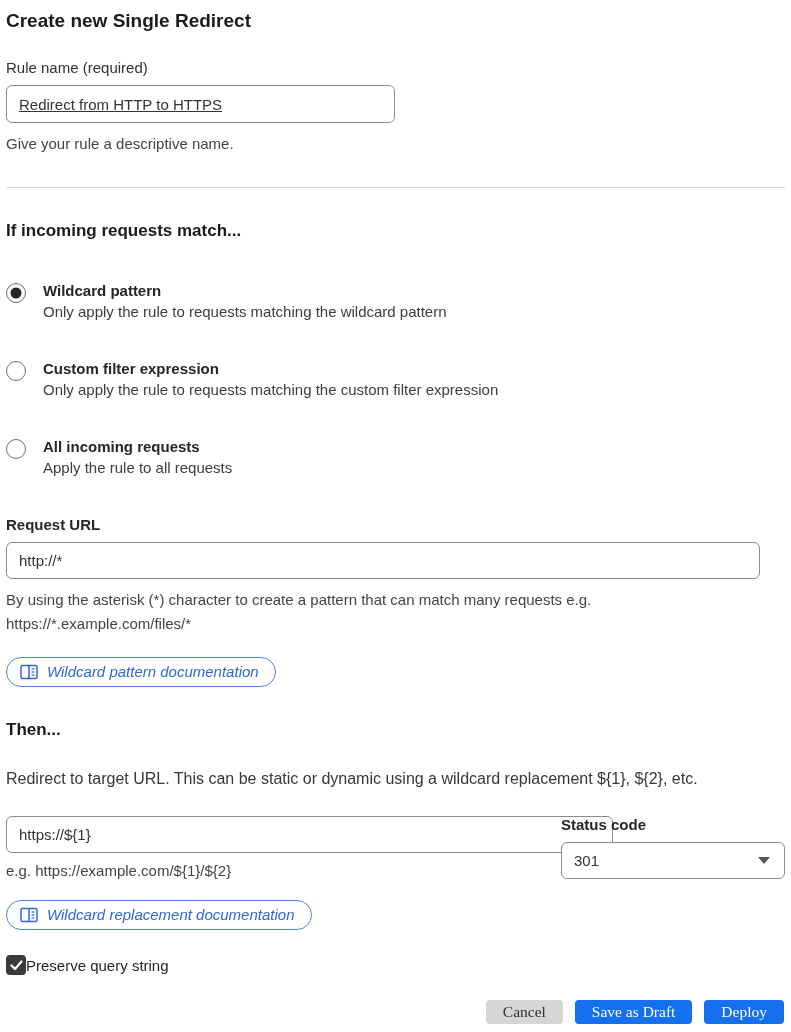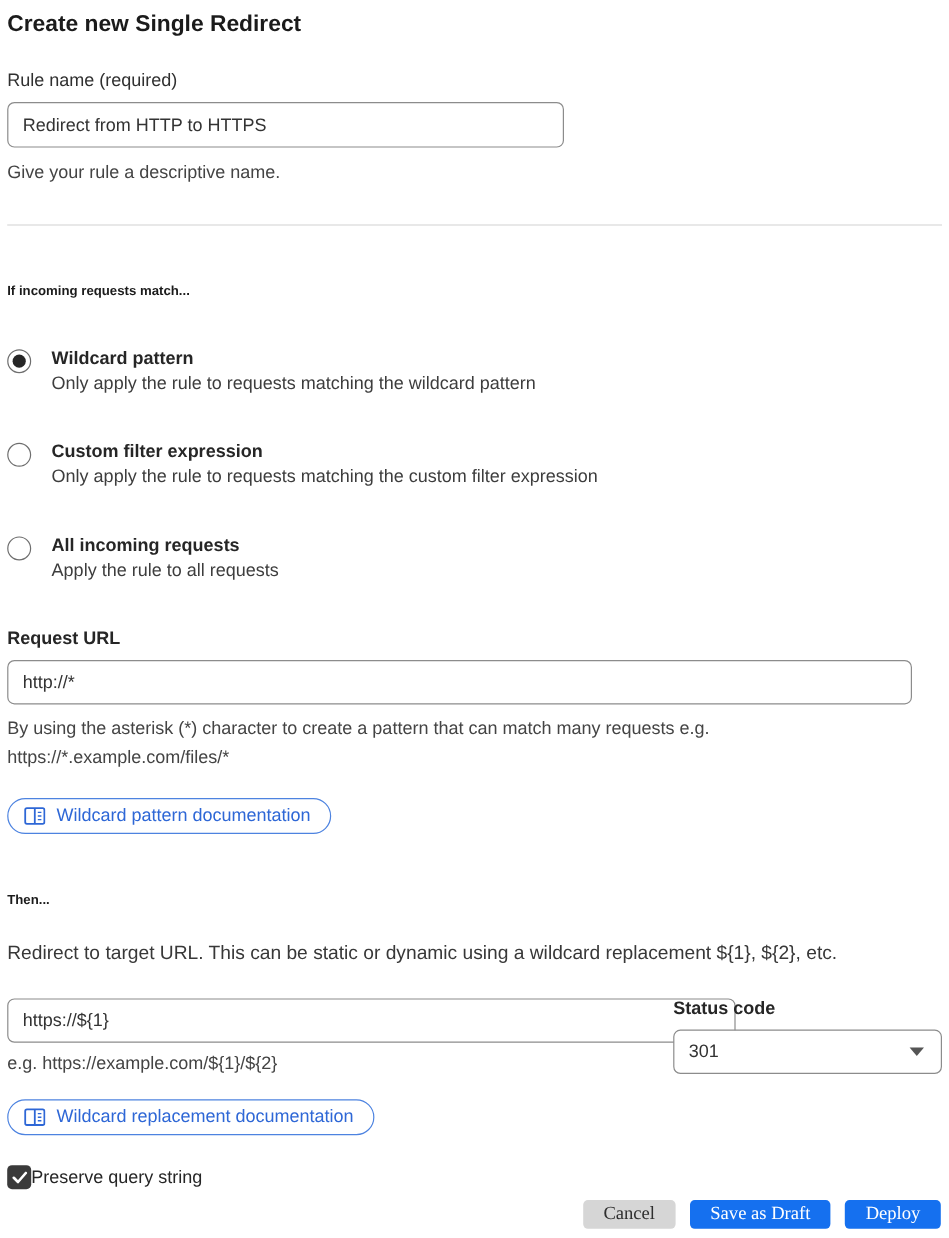--- a/index.html
+++ b/index.html
@@ -24,32 +24,32 @@
     display: block;
     height: 38px;
     border: 1px solid #8c8c8c;
     border-radius: 6px;
     padding: 0 12px;
     font-family: "Liberation Sans", sans-serif;
     font-size: 15px; color: #333;
     background: #fff;
     outline: none;
   }
-  .rule-name-input { width: 464px; }
+  .rule-name-input { width: 389px; text-decoration: underline; }
   .help-text {
     font-size: 15px; color: #444444;
     margin-top: 9px; line-height: 24px;
   }
   .divider {
     border: none; border-top: 1px solid #d9d9d9;
     margin-top: 31px;
   }
   .section-heading {
-    font-size: 11px; font-weight: 700; color: #1b1b1b;
-    margin-top: 49px;
+    font-size: 17px; font-weight: 700; color: #1b1b1b;
+    margin-top: 33px;
   }
   .radio-group { margin-top: 41px; }
   .radio-option {
     display: flex; align-items: flex-start; gap: 17px;
     margin-bottom: 40px;
   }
   .radio-circle {
     width: 20px; height: 20px; flex: 0 0 20px;
     border: 1.5px solid #6e6e6e; border-radius: 50%;
     background: #fff; position: relative; margin-top: 1px;
@@ -75,20 +75,21 @@
     display: inline-flex; align-items: center; gap: 9px;
     margin-top: 21px;
     border: 1px solid #4d83e0;
     border-radius: 999px;
     background: #fff;
     color: #2e67d6;
     font-family: "Liberation Sans", sans-serif;
     font-size: 15px;
     padding: 5px 16px 6px 13px;
     cursor: pointer;
+    font-style: italic;
   }
   .doc-button svg { display: block; }
   .then-para { font-size: 16px; color: #383838; margin-top: 30px; }
   .target-row {
     display: flex; gap: 12px; margin-top: 28px;
   }
   .target-col { width: 543px; }
   .status-col { width: 224px; }
   .target-input { width: 607px; height: 37px; }
   .select-box {

